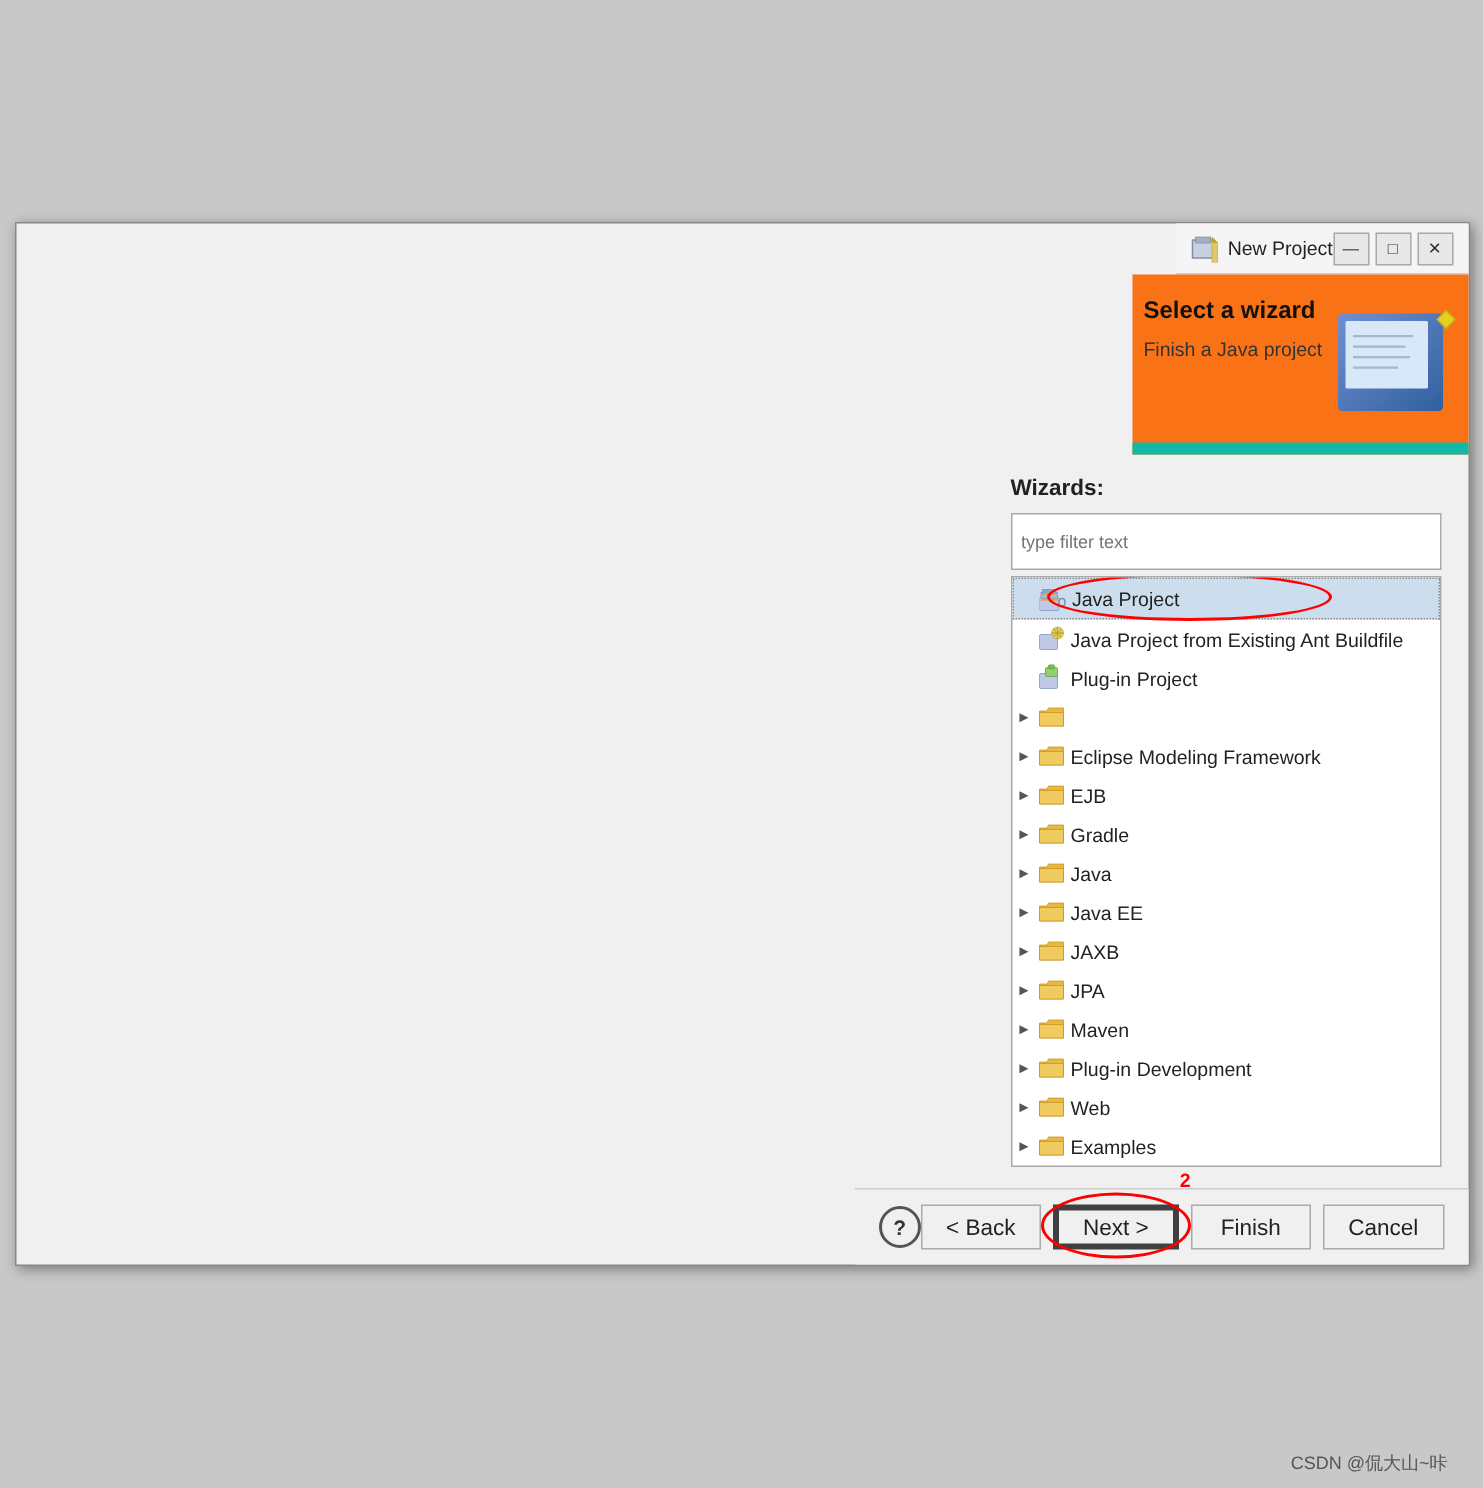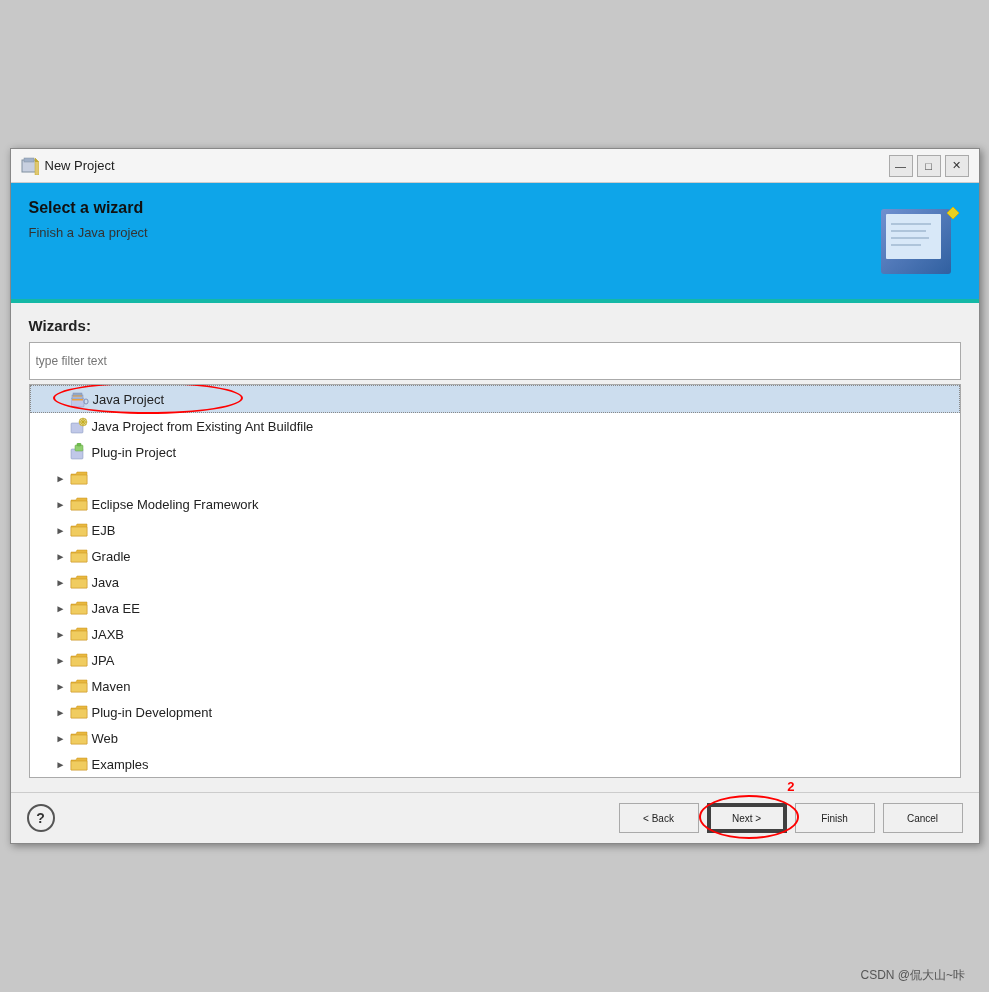--- a/index.html
+++ b/index.html
@@ -13,20 +13,21 @@
       width: 989px;
       height: 992px;
     }
     .dialog {
       width: 970px;
       background: #f0f0f0;
       border: 1px solid #888;
       box-shadow: 2px 2px 8px rgba(0,0,0,0.4);
       display: flex;
       flex-direction: column;
+      align-items: flex-end;
     }
     .title-bar {
       background: #f5f5f5;
       border-bottom: 1px solid #ccc;
       padding: 6px 10px;
       display: flex;
       align-items: center;
       justify-content: space-between;
       height: 34px;
     }
@@ -58,23 +59,23 @@
       background: #e8e8e8;
       cursor: pointer;
       display: flex;
       align-items: center;
       justify-content: center;
       font-size: 11px;
       color: #333;
     }
 
     .header-section {
-      background: #0ea5e9;
-      border-bottom: 4px solid #14b8a6;
-      padding: 16px 18px;
+      background: #f97316;
+      border-bottom: 8px solid #14b8a6;
+      padding: 16px 7px;
       display: flex;
       align-items: flex-start;
       justify-content: space-between;
       min-height: 120px;
     }
     .header-text h2 {
       font-size: 16px;
       font-weight: 700;
       color: #111;
       margin-bottom: 8px;
@@ -117,21 +118,21 @@
       border: 1px solid #aaa;
       background: #fff;
       flex: 1;
       overflow-y: auto;
       position: relative;
     }
 
     .tree-item {
       display: flex;
       align-items: center;
-      padding: 4px 24px;
+      padding: 4px 1px;
       cursor: pointer;
       user-select: none;
       color: #222;
       font-size: 13px;
       padding-right: 24px;
     }
     .tree-item.selected {
       background: #cde;
       border: 1px dotted #888;
     }
@@ -191,21 +192,21 @@
       margin-left: auto;
       align-items: center;
     }
     .dialog-btn {
       min-width: 80px;
       height: 30px;
       padding: 0 16px;
       border: 1px solid #aaa;
       background: #f0f0f0;
       cursor: pointer;
-      font-size: 10px;
+      font-size: 15px;
       color: #222;
     }
     .dialog-btn.default {
       border: 4px solid #404040;
     }
 
     .next-btn-wrapper {
       position: relative;
     }
     .next-circle {

